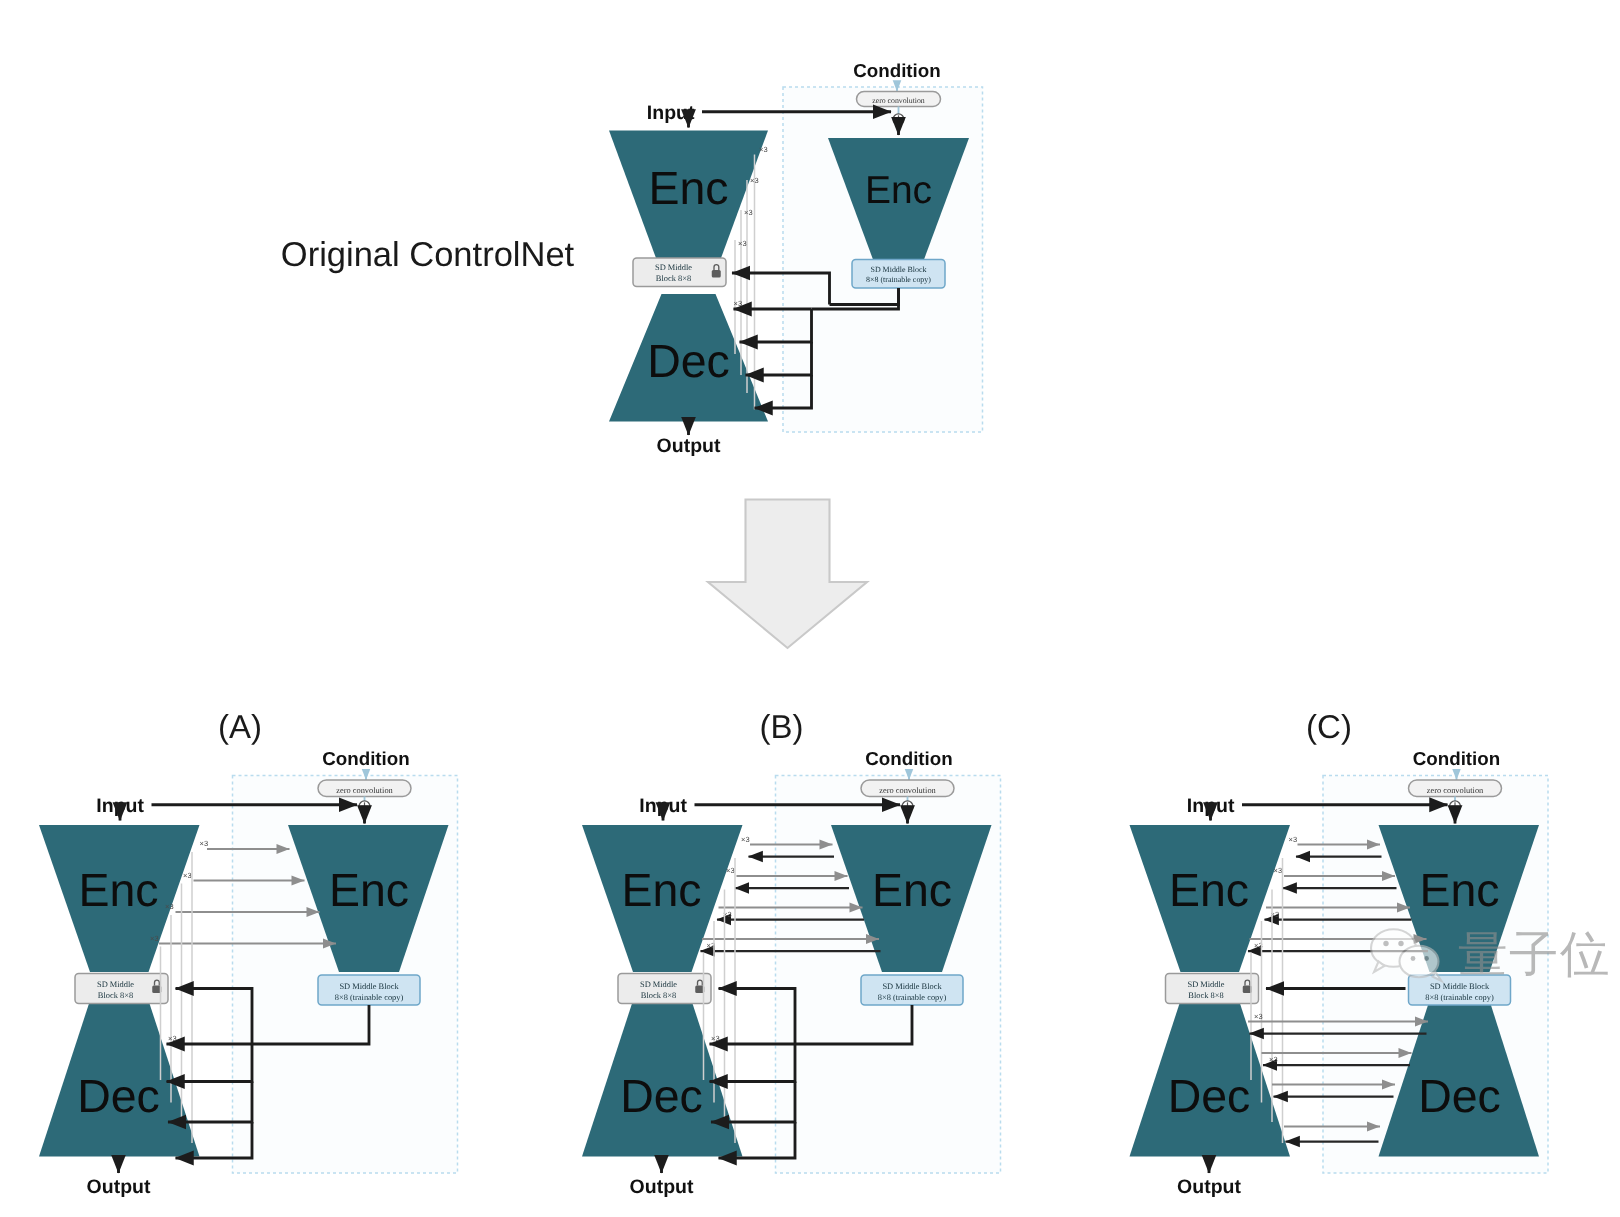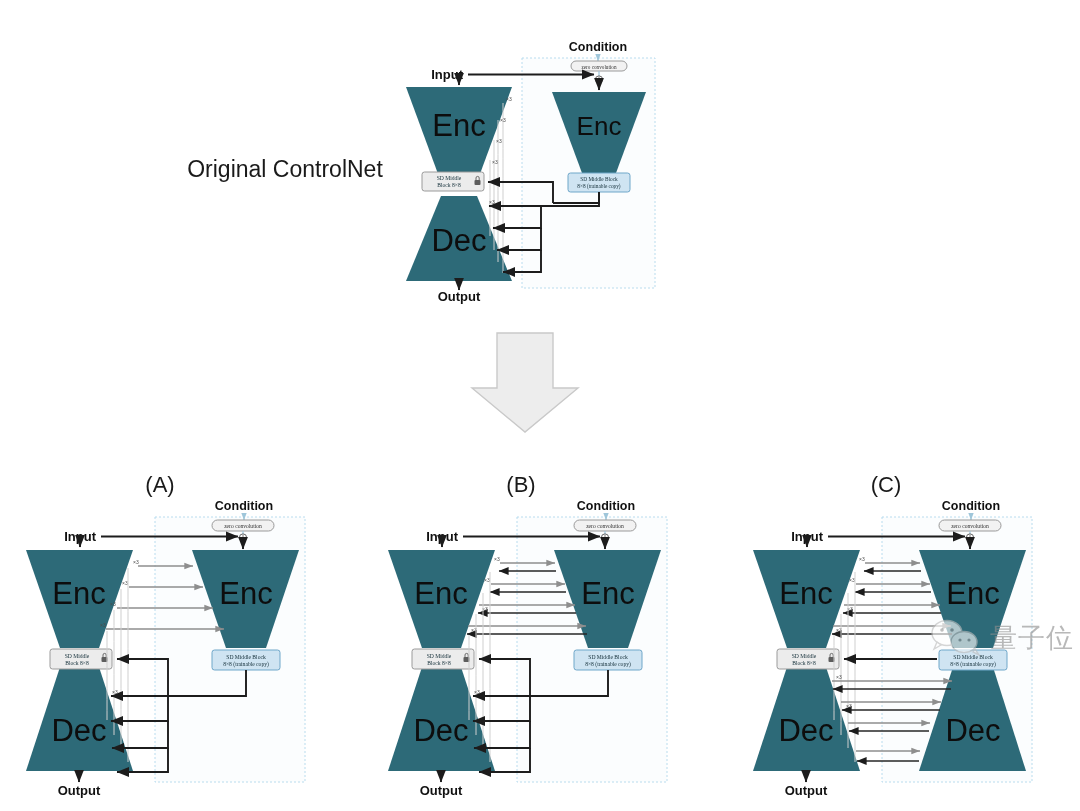--- a/index.html
+++ b/index.html
@@ -30,21 +30,21 @@
   .blk-trainable{fill:#cfe4f2;stroke:#6fa7c9;stroke-width:1;}
   .zc-box{fill:#f2f2f2;stroke:#9a9a9a;stroke-width:1;}
   .flow{stroke:#1c1c1c;stroke-width:1.9;fill:none;}
   .flow-thin{stroke:#262626;stroke-width:1.5;fill:none;}
   .skip-vert{stroke:#cfcfcf;stroke-width:1;fill:none;}
   .gray-arrow{stroke:#8e8e8e;stroke-width:1.4;fill:none;}
   .cond-line{stroke:#9fc6da;stroke-width:1.2;fill:none;}
   .bigarrow{fill:#ededed;stroke:#c9c9c9;stroke-width:1.4;}
 
   .wm{position:absolute;right:6px;bottom:44px;display:flex;align-items:center;gap:6px;opacity:.62;pointer-events:none;}
-  .wm-txt{font-family:"DejaVu Sans",sans-serif;font-size:27px;color:#8e8e8e;letter-spacing:1px;}
+  .wm-txt{font-family:"DejaVu Sans",sans-serif;font-size:33px;color:#8e8e8e;letter-spacing:1px;}
 </style>
 </head>
 <body>
 
 <div class="stage">
 
   <svg class="diagram" viewBox="0 0 1080 811">
     <defs>
       <marker id="ah-dark" markerWidth="7" markerHeight="7" refX="6.4" refY="3" orient="auto">
         <path d="M0,0.4 L6.6,3 L0,5.6 z" fill="#1c1c1c"></path>

